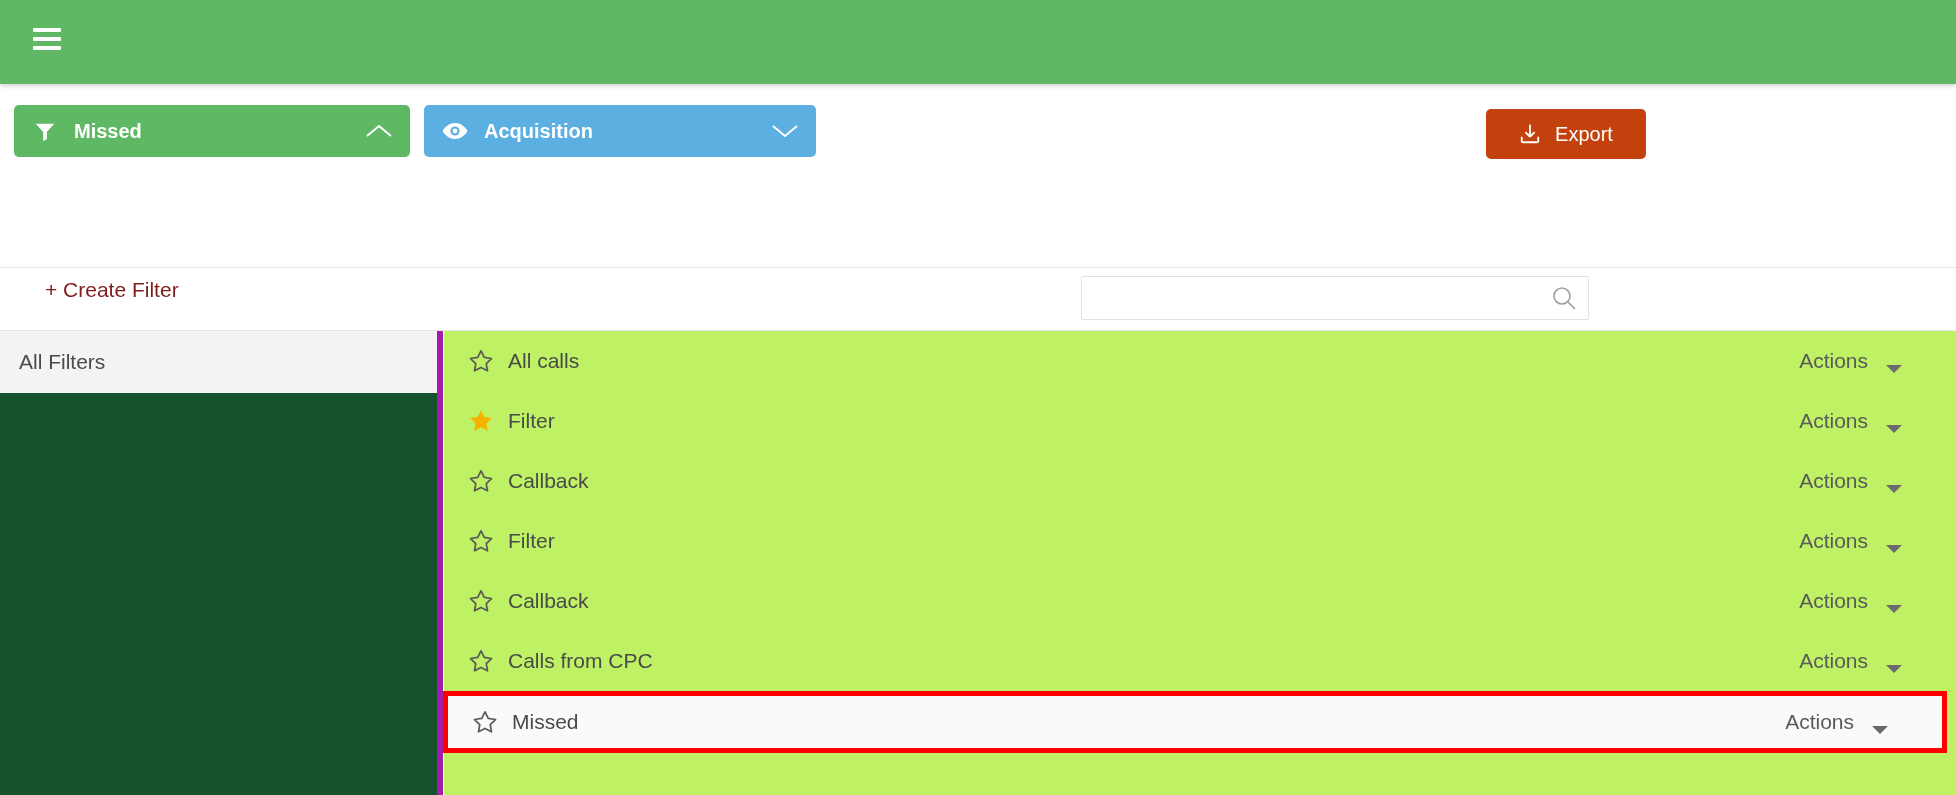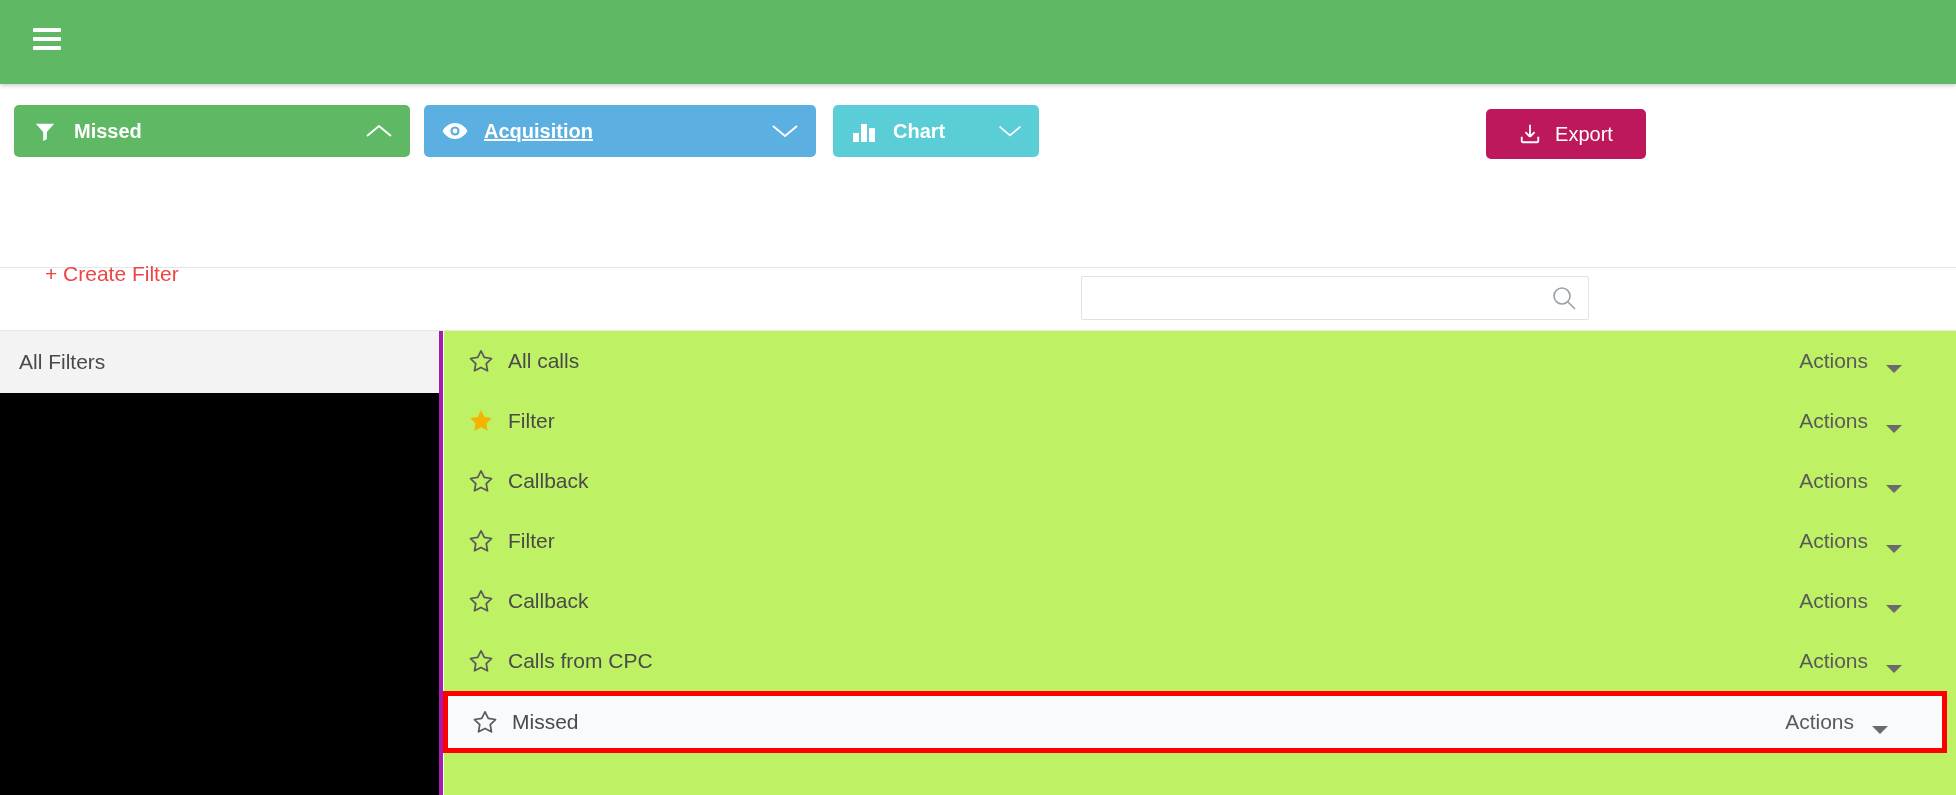--- a/index.html
+++ b/index.html
@@ -45,42 +45,42 @@
     font-size: 20px; font-weight: bold;
     font-family: "Liberation Sans", sans-serif;
     cursor: pointer;
     padding: 0 16px;
   }
   .pill .picon { display: flex; align-items: center; justify-content: center; width: 30px; flex: none; }
   .pill .plabel { margin-left: 14px; white-space: nowrap; }
   .pill .pchev { margin-left: auto; padding-left: 18px; display: flex; align-items: center; }
 
   #btn-missed     { left: 14px;  width: 396px; background: #5fb863; }
-  #btn-acquisition{ left: 424px; width: 392px; background: #5bafe1; text-decoration: underline; }
+  #btn-acquisition{ left: 424px; width: 392px; background: #5bafe1; }
   #btn-chart      { left: 833px; width: 206px; background: #5bcdd6; }
 
   #btn-export {
     position: absolute; top: 25px; left: 1486px;
     width: 160px; height: 50px;
-    background: #be185d; color: #ffffff;
+    background: #c2410c; color: #ffffff;
     border: none; border-radius: 5px;
     display: flex; align-items: center; justify-content: center;
     font-size: 20px; font-family: "Liberation Sans", sans-serif;
     cursor: pointer;
   }
   #btn-export .picon { margin-right: 14px; display:flex; align-items:center; }
 
   
   .hr-top {
     position: absolute; top: 267px; left: 0;
     width: 1956px; height: 1px; background: #e3e7ea;
   }
   .create-filter {
-    position: absolute; top: 262px; left: 45px;
-    font-size: 21px; color: #ef4444;
+    position: absolute; top: 278px; left: 45px;
+    font-size: 21px; color: #7f1d1d;
     cursor: pointer; white-space: nowrap;
   }
   .search-wrap {
     position: absolute; top: 276px; left: 1081px;
     width: 508px; height: 44px;
   }
   .search-input {
     width: 100%; height: 100%;
     border: 1px solid #dfe3e8; border-radius: 2px;
     background: #ffffff;
@@ -96,22 +96,22 @@
   }
   .hr-mid {
     position: absolute; top: 330px; left: 0;
     width: 1956px; height: 1px; background: #e3e7ea;
   }
 
   
   .sidebar {
     position: absolute; top: 331px; left: 0;
     width: 443px; height: 464px;
-    background: #000000;
-    border-right: 4px solid #a21caf;
+    background: #14532d;
+    border-right: 6px solid #a21caf;
   }
   .sidebar-item {
     height: 62px; display: flex; align-items: center;
     padding-left: 19px;
     font-size: 21px; color: #4a4a4a;
     cursor: pointer;
   }
   .sidebar-item.active { background: #f3f3f3; }
 
   
@@ -190,35 +190,20 @@
       </svg>
     </span>
     <span class="plabel">Acquisition</span>
     <span class="pchev">
       <svg width="30" height="18" viewBox="0 0 30 18">
           <polyline points="3,4 15,14 27,4" fill="none" stroke="#ffffff" stroke-width="2"></polyline>
         </svg>
     </span>
   </div>
 
-  <div class="pill" id="btn-chart">
-    <span class="picon">
-      <svg width="24" height="22" viewBox="0 0 24 22">
-        <rect x="1" y="13" width="6" height="9" fill="#ffffff"></rect>
-        <rect x="9" y="4" width="6" height="18" fill="#ffffff"></rect>
-        <rect x="17" y="8" width="6" height="14" fill="#ffffff"></rect>
-      </svg>
-    </span>
-    <span class="plabel">Chart</span>
-    <span class="pchev">
-      <svg width="26" height="18" viewBox="0 0 30 18">
-          <polyline points="3,4 15,14 27,4" fill="none" stroke="#ffffff" stroke-width="2"></polyline>
-        </svg>
-    </span>
-  </div>
 
   <div id="btn-export">
     <span class="picon">
       <svg width="22" height="22" viewBox="0 0 24 24">
         <path d="M12 2v12M12 15l-5-5M12 15l5-5" fill="none" stroke="#ffffff" stroke-width="2"></path>
         <path d="M3 15v5a1 1 0 001 1h16a1 1 0 001-1v-5" fill="none" stroke="#ffffff" stroke-width="2"></path>
       </svg>
     </span>
     <span>Export</span>
   </div>

